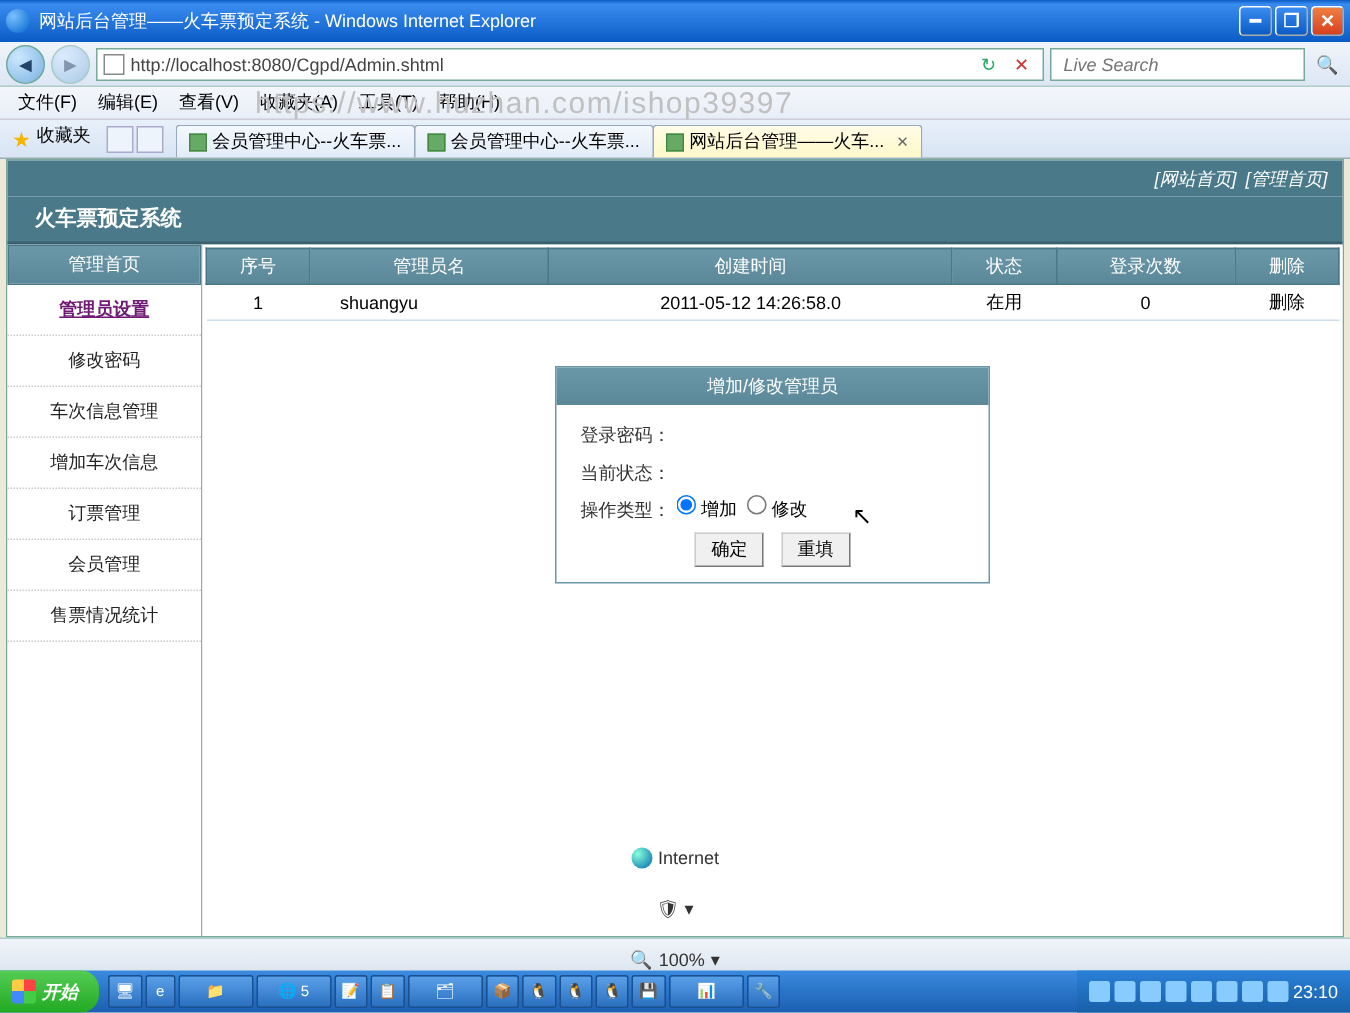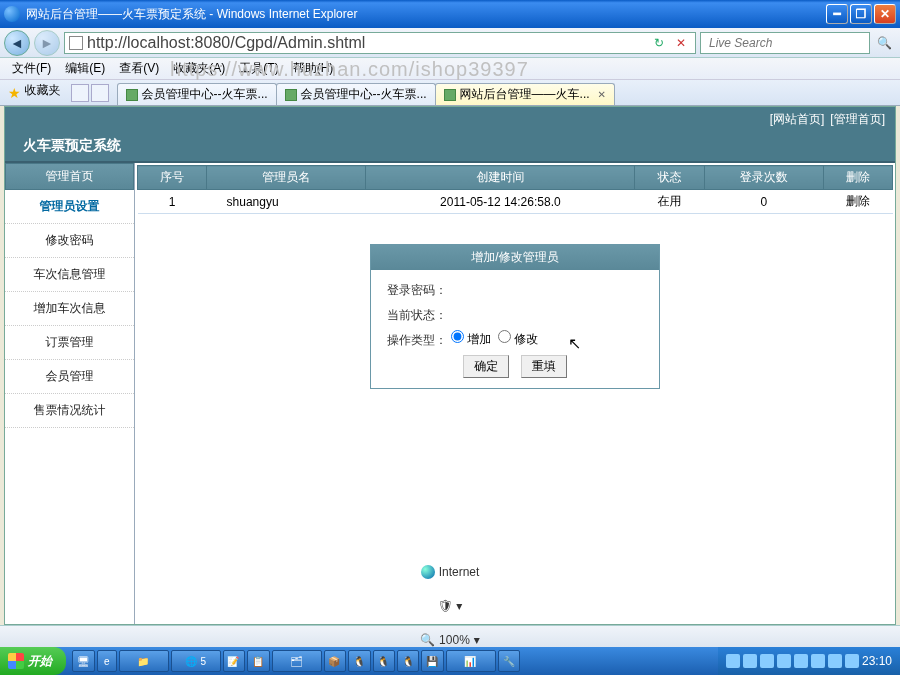--- a/index.html
+++ b/index.html
@@ -14,21 +14,21 @@
 .min-btn { background: linear-gradient(#3b8cf0,#0a5bc4); }
 .max-btn { background: linear-gradient(#3b8cf0,#0a5bc4); }
 .close-btn { background: linear-gradient(#f08040,#d84020); }
 
 
 .navrow { background: linear-gradient(#f0f4fa,#dce6f4); height: 30px; display: flex; align-items: center; padding: 2px 4px; border-bottom: 1px solid #acc; gap: 4px; }
 .nav-btn { width: 26px; height: 26px; border-radius: 50%; background: radial-gradient(circle at 30% 30%, #cde8ff, #7ab0e0); border: 1px solid #6a9; display:flex; align-items:center; justify-content:center; font-size:14px; color:#246; }
 .nav-btn.fwd { opacity:0.5;}
 .addrbar { flex:1; display:flex; align-items:center; background:#fff; border:1px solid #7a9; height:22px; padding:0 4px; }
 .addrbar .page-icon { width:14px; height:14px; background:#fff; border:1px solid #888; margin-right:4px; }
-.addrbar input { border:none; flex:1; outline:none; font-size:16px; color:#444; }
+.addrbar input { border:none; flex:1; outline:none; font-size:12px; color:#444; }
 .addr-btn { width:20px; height:20px; margin-left:2px; display:flex; align-items:center; justify-content:center; color:#2a6; }
 .searchbar { width:170px; display:flex; align-items:center; background:#fff; border:1px solid #7a9; height:22px; padding:0 4px; }
 .searchbar .s-icon { width:14px; height:14px; background:linear-gradient(#f80,#fa0,#0c0,#08f); border-radius:2px; margin-right:4px; }
 .searchbar input { border:none; flex:1; outline:none; color:#888; font-style:italic; }
 .mag { width:22px; height:22px; display:flex; align-items:center; justify-content:center; color:#246; }
 
 
 .menubar { background: linear-gradient(#f4f6fa,#e8eef8); height:22px; display:flex; align-items:center; padding:0 6px; gap:2px; border-bottom:1px solid #ccd; }
 .menubar span { padding:2px 6px; }
 .watermark { position:absolute; left:170px; top:58px; color:#c0c0c0; font-size:20px; letter-spacing:1px; pointer-events:none; }
@@ -40,29 +40,29 @@
 .tab-btns { display:flex; gap:2px; margin-bottom:3px; margin-right:8px;}
 .tab-btn { width:18px; height:18px; border:1px solid #aac; background:#eef4fc; }
 .tabs { display:flex; gap:0; }
 .tab { height:22px; border:1px solid #9ab; border-bottom:none; background:linear-gradient(#f4f8fe,#e2ecf8); padding:3px 8px; display:flex; align-items:center; gap:4px; border-radius:3px 3px 0 0; margin-right:-1px;}
 .tab.active { background:linear-gradient(#fffde8,#fef8c8); }
 .tab .t-icon { width:12px; height:12px; background:#6a6; border:1px solid #484;}
 .tab .t-close { color:#666; font-size:10px; margin-left:4px; }
 
 
 .content { position:absolute; top:106px; left:4px; right:4px; bottom:50px; background:#fff; border:1px solid #7a9; }
-.topbar { background:#4a7a8a; color:#fff; height:24px; display:flex; align-items:center; justify-content:flex-end; padding:0 10px; gap:6px; }
+.topbar { background:#4a7a8a; color:#fff; height:24px; display:flex; align-items:center; justify-content:flex-end; padding:0 10px; gap:6px;font-style:italic; }
 .topbar span { cursor:pointer; }
 .sys-title { background:#4a7a8a; color:#fff; height:32px; display:flex; align-items:center; padding-left:18px; font-size:14px; font-weight:bold; border-bottom:2px solid #3a6070;}
 
 .mainrow { display:flex; height:calc(100% - 56px); }
 .sidebar { width:130px; background:#fff; border-right:1px solid #9ab; }
 .side-head { background:linear-gradient(#6a98a8,#5a8898); color:#fff; text-align:center; padding:4px 0; border:1px solid #4a7888;}
 .side-item { text-align:center; padding:8px 0; border-bottom:1px dotted #ccc; color:#222; cursor:pointer; }
-.side-item.active { color:#0369a1; font-weight:bold; }
+.side-item.active { color:#701a75; font-weight:bold;text-decoration:underline; }
 
 .workarea { flex:1; padding:2px; overflow:auto; background:#fff; }
 table.datagrid { width:100%; border-collapse:collapse; }
 table.datagrid th { background:linear-gradient(#6a98a8,#5a8898); color:#fff; font-weight:normal; padding:3px 4px; border:1px solid #4a7888; font-size:12px;}
 table.datagrid td { padding:3px 4px; border-bottom:1px solid #cde; text-align:center; }
 table.datagrid td:nth-child(2){ text-align:left; padding-left:20px;}
 
 .form-panel { width:290px; margin:30px auto 0; border:1px solid #6a98a8; }
 .form-title { background:linear-gradient(#6a98a8,#5a8898); color:#fff; text-align:center; padding:4px; }
 .form-body { padding:10px 12px; }

